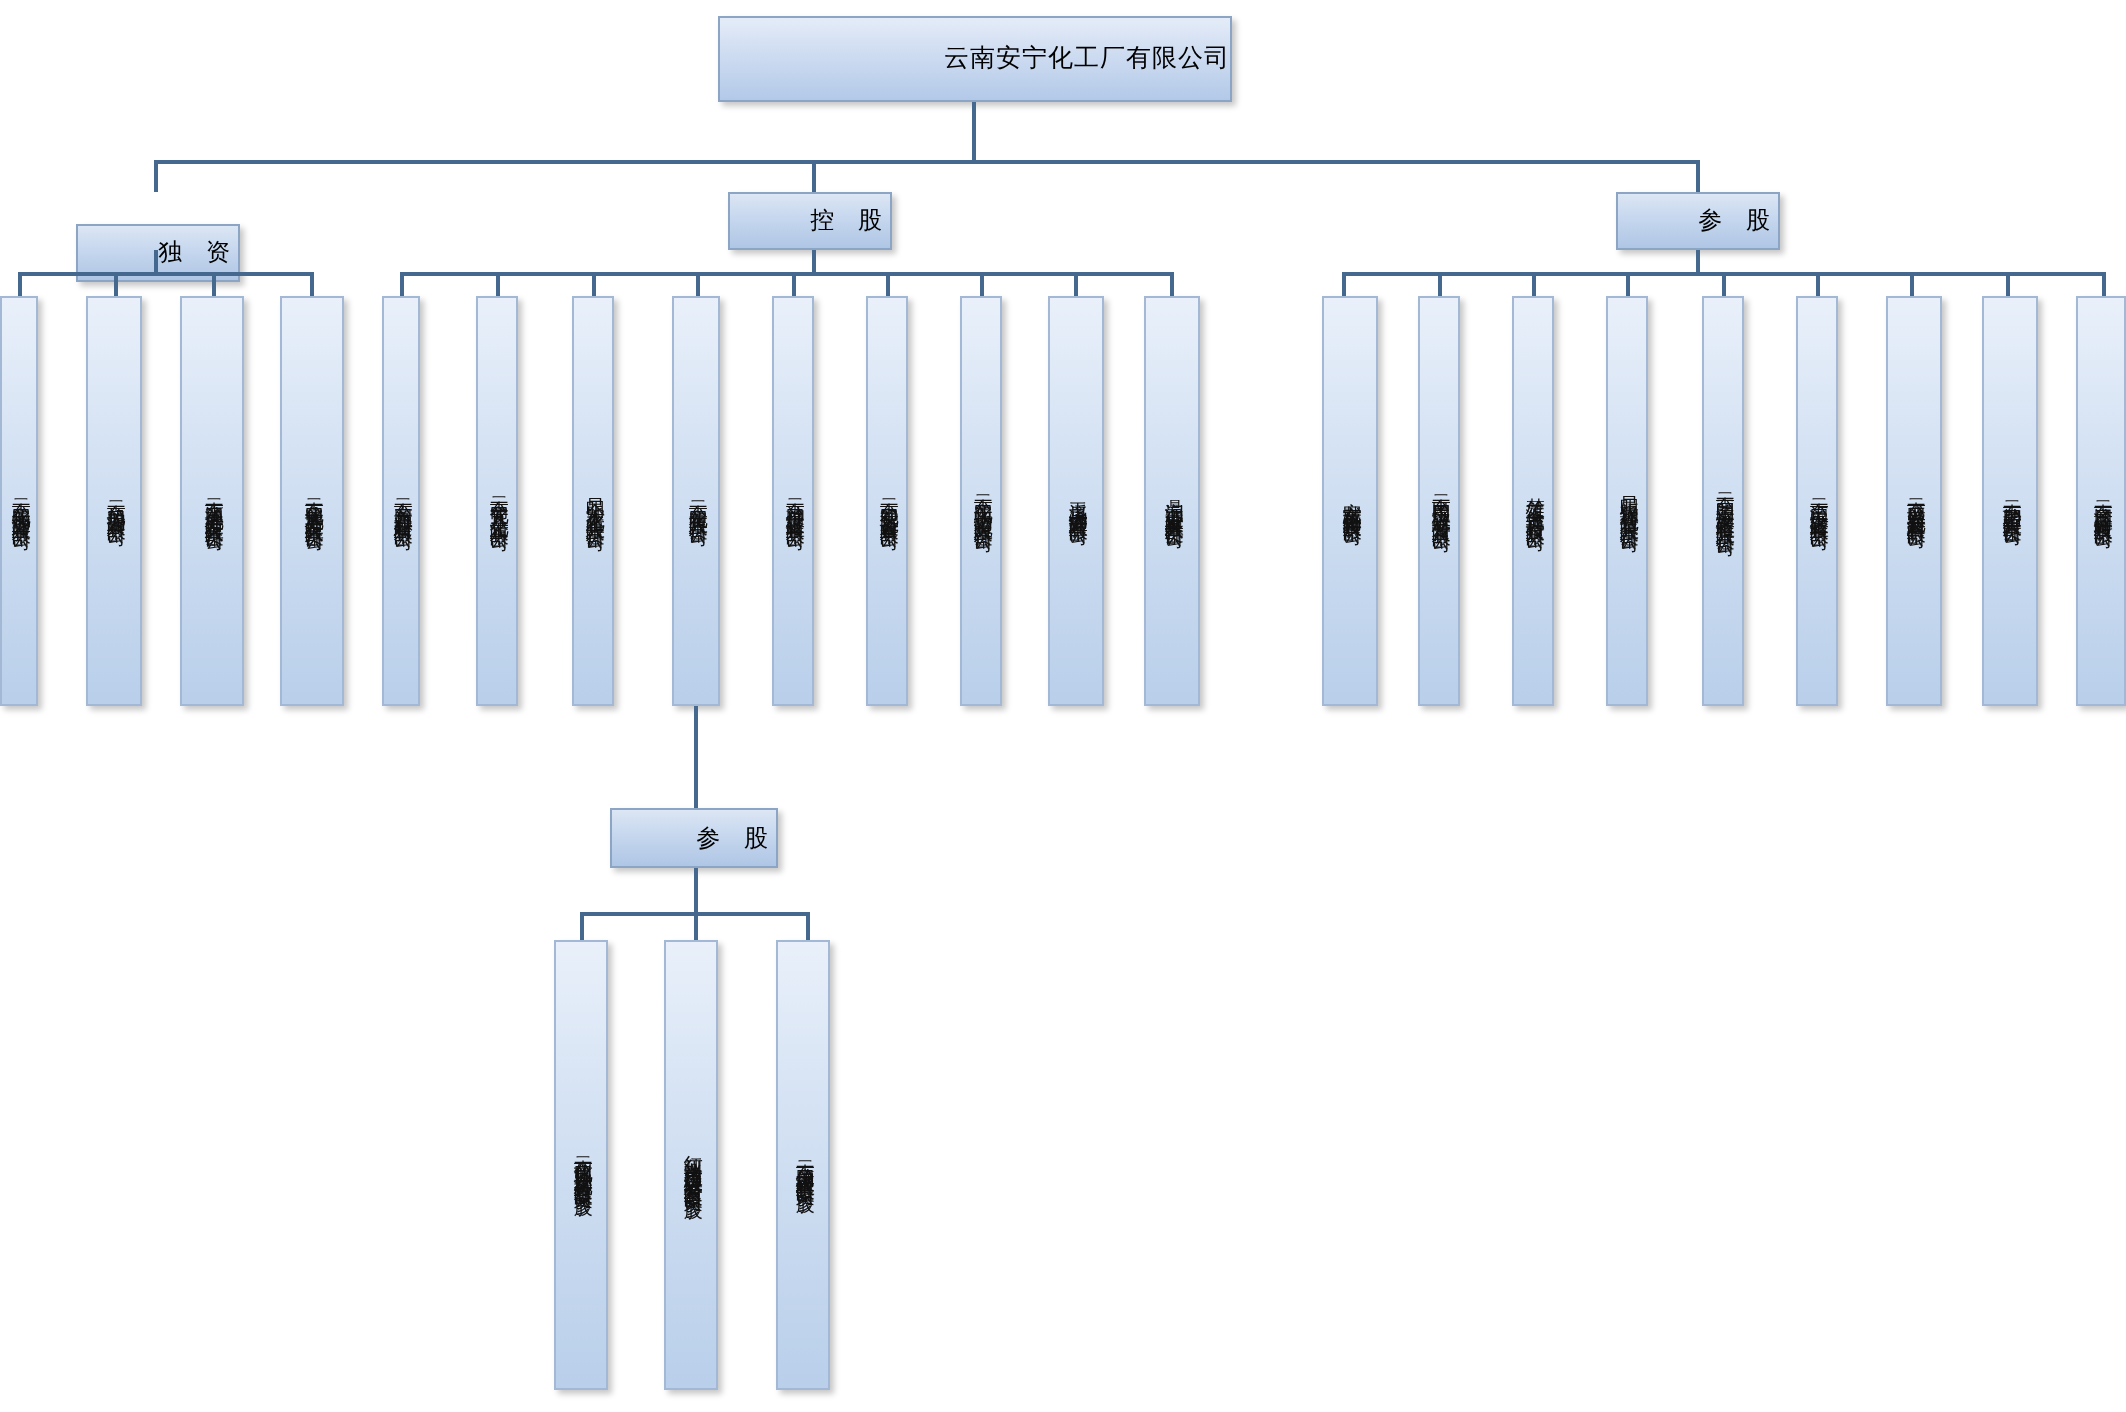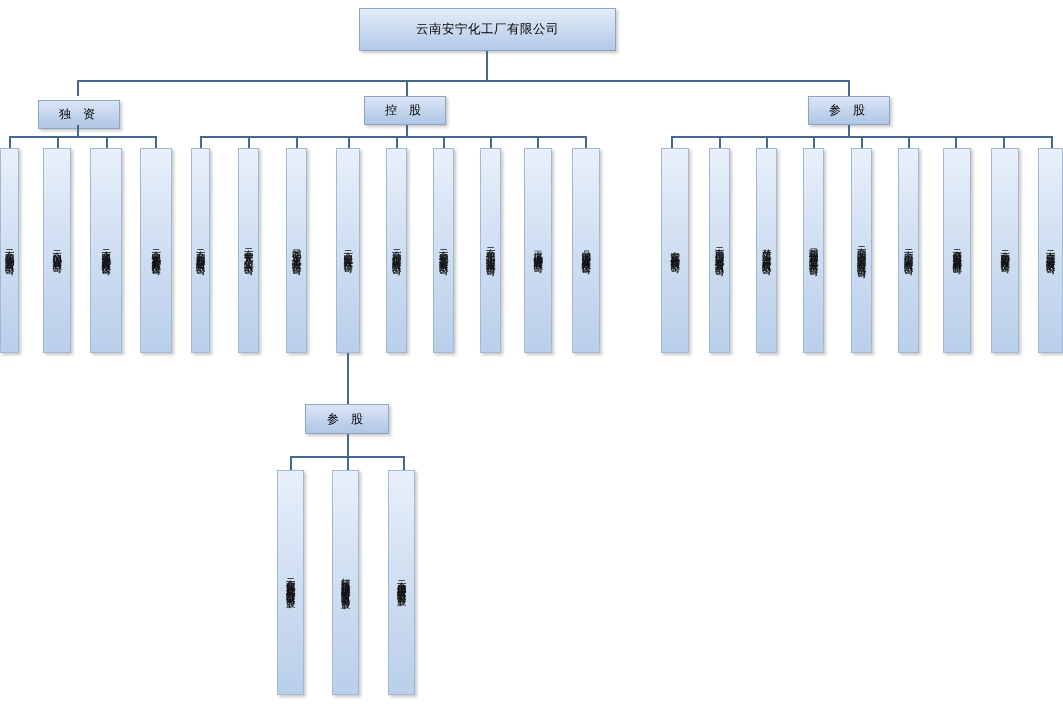--- a/index.html
+++ b/index.html
@@ -22,21 +22,21 @@
     position:absolute;
     box-sizing:border-box;
     border:1px solid #8DA5C4;
     background:linear-gradient(to bottom,#DCE6F4 0%,#C6D7EE 45%,#AFC6E5 100%);
     box-shadow:2px 2px 3px rgba(0,0,0,.22);
     color:#000;
   }
 
   
   .hbox{
-    display:flex;align-items:center;justify-content:center;
+    display:flex;align-items:center;justify-content:flex-end;
     font-size:12px;letter-spacing:1px;
   }
   .root{
     background:linear-gradient(to bottom,#E4ECF8 0%,#CBDAF0 50%,#B3C9E8 100%);
     font-size:12.5px;letter-spacing:.5px;
   }
   .cat{letter-spacing:4px;font-size:12px;}
 
   
   .leaf{
@@ -71,21 +71,21 @@
   </div>
 
   <div class="ln v" style="left:486px;top:51px;height:29px;"></div>
 
   <div class="ln h" style="left:77px;top:80px;width:772px;"></div>
 
   <div class="ln v" style="left:77px;top:80px;height:16px;"></div>
   <div class="ln v" style="left:406px;top:80px;height:16px;"></div>
   <div class="ln v" style="left:848px;top:80px;height:16px;"></div>
 
-  <div class="node hbox cat" style="left:38px;top:100px;width:82px;height:29px;">
+  <div class="node hbox cat" style="left:38px;top:112px;width:82px;height:29px;">
     <span>独 资</span>
   </div>
   <div class="node hbox cat" style="left:364px;top:96px;width:82px;height:29px;">
     <span>控 股</span>
   </div>
   <div class="node hbox cat" style="left:808px;top:96px;width:82px;height:29px;">
     <span>参 股</span>
   </div>
 
   <div class="ln v" style="left:77px;top:125px;height:11px;"></div>

